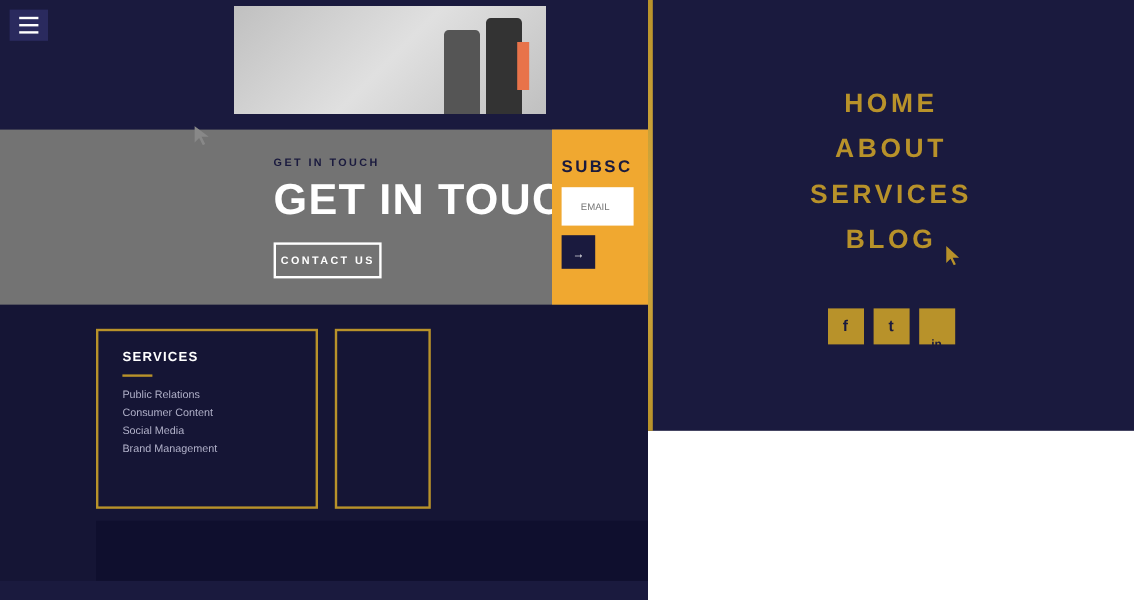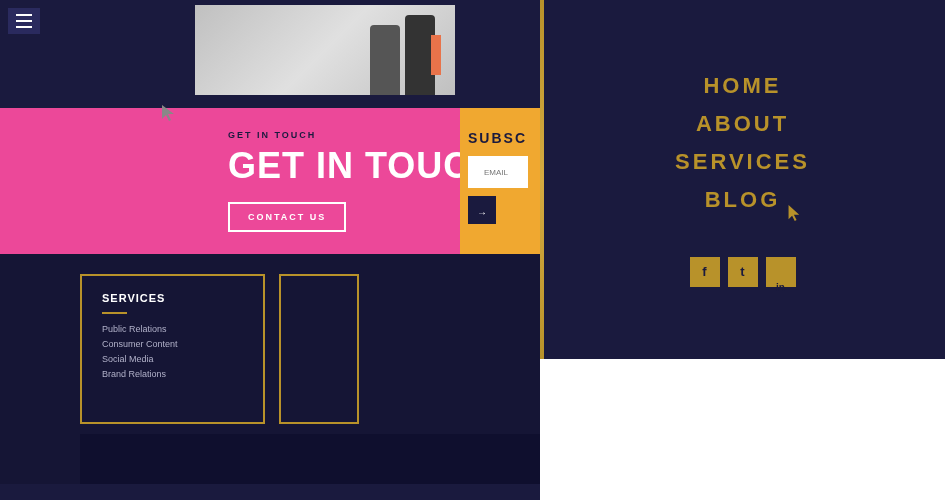--- a/index.html
+++ b/index.html
@@ -95,21 +95,21 @@
     .hamburger span {
       display: block;
       width: 16px;
       height: 2px;
       background: white;
     }
 
     
     .yellow-section {
       width: 100%;
-      background: #ec4899;
+      background: #737373;
       padding: 22px 0 22px 228px;
       position: relative;
       min-height: 145px;
     }
 
     .get-in-touch-label {
       font-size: 9px;
       font-weight: 600;
       letter-spacing: 2px;
       color: #1a1a3e;
@@ -122,21 +122,21 @@
       font-weight: 900;
       color: white;
       text-transform: uppercase;
       letter-spacing: 1px;
       margin-bottom: 16px;
       line-height: 1.1;
     }
 
     .contact-btn {
       display: inline-block;
-      padding: 8px 18px;
+      padding: 8px 4px;
       border: 2px solid white;
       color: white;
       font-size: 9px;
       font-weight: 700;
       letter-spacing: 2px;
       text-transform: uppercase;
       background: transparent;
       cursor: pointer;
     }
 
@@ -364,21 +364,21 @@
 
   <div class="footer-section">
     <div class="footer-cards-row">
 
       <div class="footer-card">
         <span class="footer-card-title">SERVICES</span>
         <div class="footer-card-divider"></div>
         <a class="footer-card-link">Public Relations</a>
         <a class="footer-card-link">Consumer Content</a>
         <a class="footer-card-link">Social Media</a>
-        <a class="footer-card-link">Brand Relations</a>
+        <a class="footer-card-link">Brand Management</a>
       </div>
 
 
       <div class="footer-card" style="width:80px;">
       </div>
 
     </div>
 
     <div class="bottom-dark-area"></div>
   </div>

